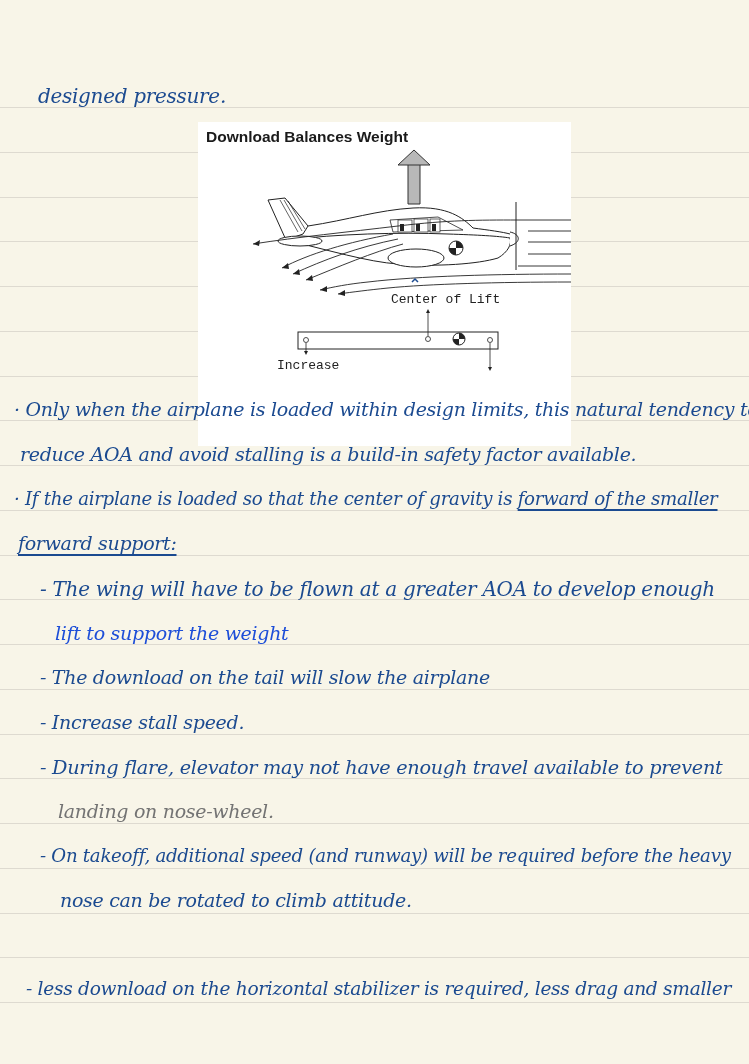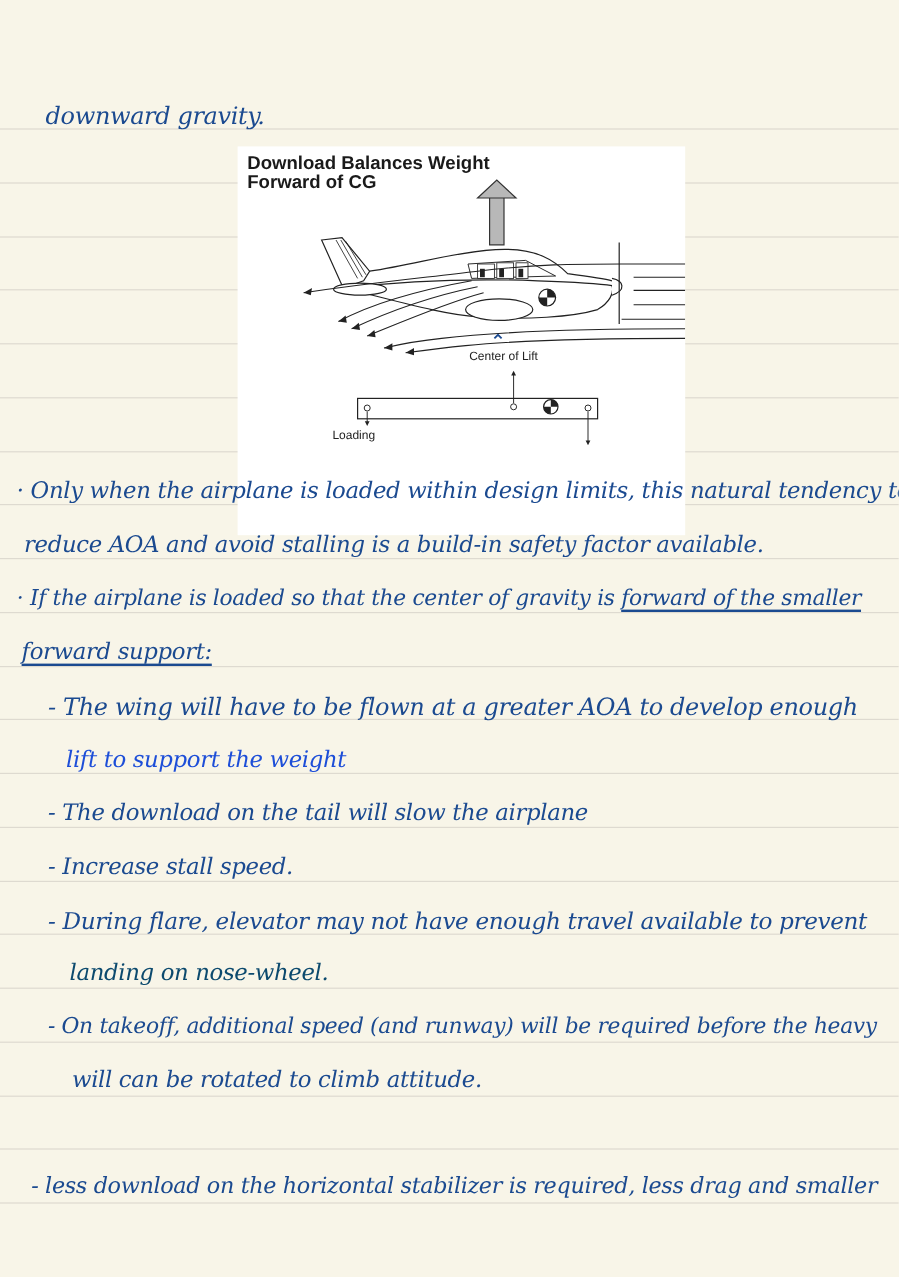--- a/index.html
+++ b/index.html
@@ -26,22 +26,22 @@
   .figure {
     position: absolute; left: 198px; top: 122px; width: 373px; height: 324px;
     background: #ffffff;
   }
   .fig-title {
     position: absolute; left: 8px; top: 7px;
     font-family: "Liberation Sans", sans-serif; font-weight: bold;
     font-size: 15.5px; line-height: 16px; color: #1a1a1a;
   }
   .fig-label {
-    position: absolute; font-family: Liberation Sans, sans-serif;
-    font-size: 10px; color: #222;
+    position: absolute; font-family: Liberation Mono, monospace;
+    font-size: 13px; color: #222;
   }
   svg { position: absolute; left: 0; top: 0; }
 </style>
 </head>
 <body style="background: rgb(248, 245, 232);">
 
 <div class="page">
 
   <div id="rules">
       <div class="rule" style="top: 107px; background: rgb(222, 218, 208);"></div>
@@ -60,26 +60,25 @@
       <div class="rule" style="top: 689px; background: rgb(222, 218, 208);"></div>
       <div class="rule" style="top: 734px; background: rgb(222, 218, 208);"></div>
       <div class="rule" style="top: 778px; background: rgb(222, 218, 208);"></div>
       <div class="rule" style="top: 823px; background: rgb(222, 218, 208);"></div>
       <div class="rule" style="top: 868px; background: rgb(222, 218, 208);"></div>
       <div class="rule" style="top: 913px; background: rgb(222, 218, 208);"></div>
       <div class="rule" style="top: 957px; background: rgb(222, 218, 208);"></div>
       <div class="rule" style="top: 1002px; background: rgb(222, 218, 208);"></div>
     </div>
 
-  <div class="hw" style="left: 38px; top: 84px; font-size: 20px; color: rgb(27, 74, 144);">downward gravity.</div>
+  <div class="hw" style="left: 38px; top: 84px; font-size: 20px; color: rgb(27, 74, 144);">designed pressure.</div>
 
   <div class="figure">
     <div class="fig-title">
       <div>Download Balances Weight</div>
-      <div>Forward of CG</div>
     </div>
 
     <svg width="373" height="257" viewBox="0 0 373 257">
 
       <g>
         <polygon points="222,42 210,42 210,82 222,82" fill="#b8b8b8" stroke="#333" stroke-width="1"></polygon>
         <polygon points="200,43 232,43 216,28" fill="#b8b8b8" stroke="#333" stroke-width="1"></polygon>
       </g>
 
       <path d="M70,78 L87,76 L110,104 L105,112 L88,118 Z" fill="#fff" stroke="#222" stroke-width="1"></path>
@@ -148,34 +147,34 @@
         <circle cx="261" cy="217" r="6" fill="#fff" stroke="#222" stroke-width="1"></circle>
         <path d="M261,211 A6,6 0 0 1 267,217 L261,217 Z" fill="#222"></path>
         <path d="M261,223 A6,6 0 0 1 255,217 L261,217 Z" fill="#222"></path>
       </g>
       <circle cx="292" cy="218" r="2.5" fill="#fff" stroke="#222" stroke-width="0.8"></circle>
       <line x1="292" y1="221" x2="292" y2="246" stroke="#222" stroke-width="0.8"></line>
       <polygon points="290,245 294,245 292,249" fill="#222"></polygon>
     </svg>
 
     <div class="fig-label" style="left:193px; top:170px;">Center of Lift</div>
-    <div class="fig-label" style="left:79px; top:236px;">Loading</div>
+    <div class="fig-label" style="left:79px; top:236px;">Increase</div>
   </div>
 
   <div class="hw" style="left: 14px; top: 398px; color: rgb(27, 74, 144);">· Only when the airplane is loaded within design limits, this natural tendency to</div>
   <div class="hw" style="left: 20px; top: 443px; color: rgb(27, 74, 144);">reduce AOA and avoid stalling is a build-in safety factor available.</div>
   <div class="hw" style="left: 14px; top: 488px; font-size: 18.2px; color: rgb(27, 74, 144);">
     <span>· If the airplane is loaded so that the center of gravity is </span><span class="ul">forward of the smaller</span>
   </div>
   <div class="hw ul" style="left: 18px; top: 532px; color: rgb(27, 74, 144);">forward support:</div>
 
   <div class="hw" style="left: 40px; top: 577px; font-size: 20px; color: rgb(27, 74, 144);">- The wing will have to be flown at a greater AOA to develop enough</div>
   <div class="hw" style="left: 55px; top: 622px; color: #1d4ed8;">lift to support the weight</div>
   <div class="hw" style="left: 40px; top: 666px; color: rgb(27, 74, 144);">- The download on the tail will slow the airplane</div>
   <div class="hw" style="left: 40px; top: 711px; color: rgb(27, 74, 144);">- Increase stall speed.</div>
   <div class="hw" style="left: 40px; top: 756px; font-size: 19.3px; color: rgb(27, 74, 144);">- During flare, elevator may not have enough travel available to prevent</div>
-  <div class="hw" style="left: 58px; top: 800px; color: #0c4a6e;">landing on nose-wheel.</div>
+  <div class="hw" style="left: 58px; top: 800px; color: #737373;">landing on nose-wheel.</div>
   <div class="hw" style="left: 40px; top: 845px; font-size: 18.2px; color: rgb(27, 74, 144);">- On takeoff, additional speed (and runway) will be required before the heavy</div>
-  <div class="hw" style="left: 60px; top: 889px; color: rgb(27, 74, 144);">will can be rotated to climb attitude.</div>
+  <div class="hw" style="left: 60px; top: 889px; color: rgb(27, 74, 144);">nose can be rotated to climb attitude.</div>
 
   <div class="hw" style="left: 26px; top: 978px; font-size: 18.6px; color: rgb(27, 74, 144);">- less download on the horizontal stabilizer is required, less drag and smaller</div>
 
 </div>
 
 </body></html>

